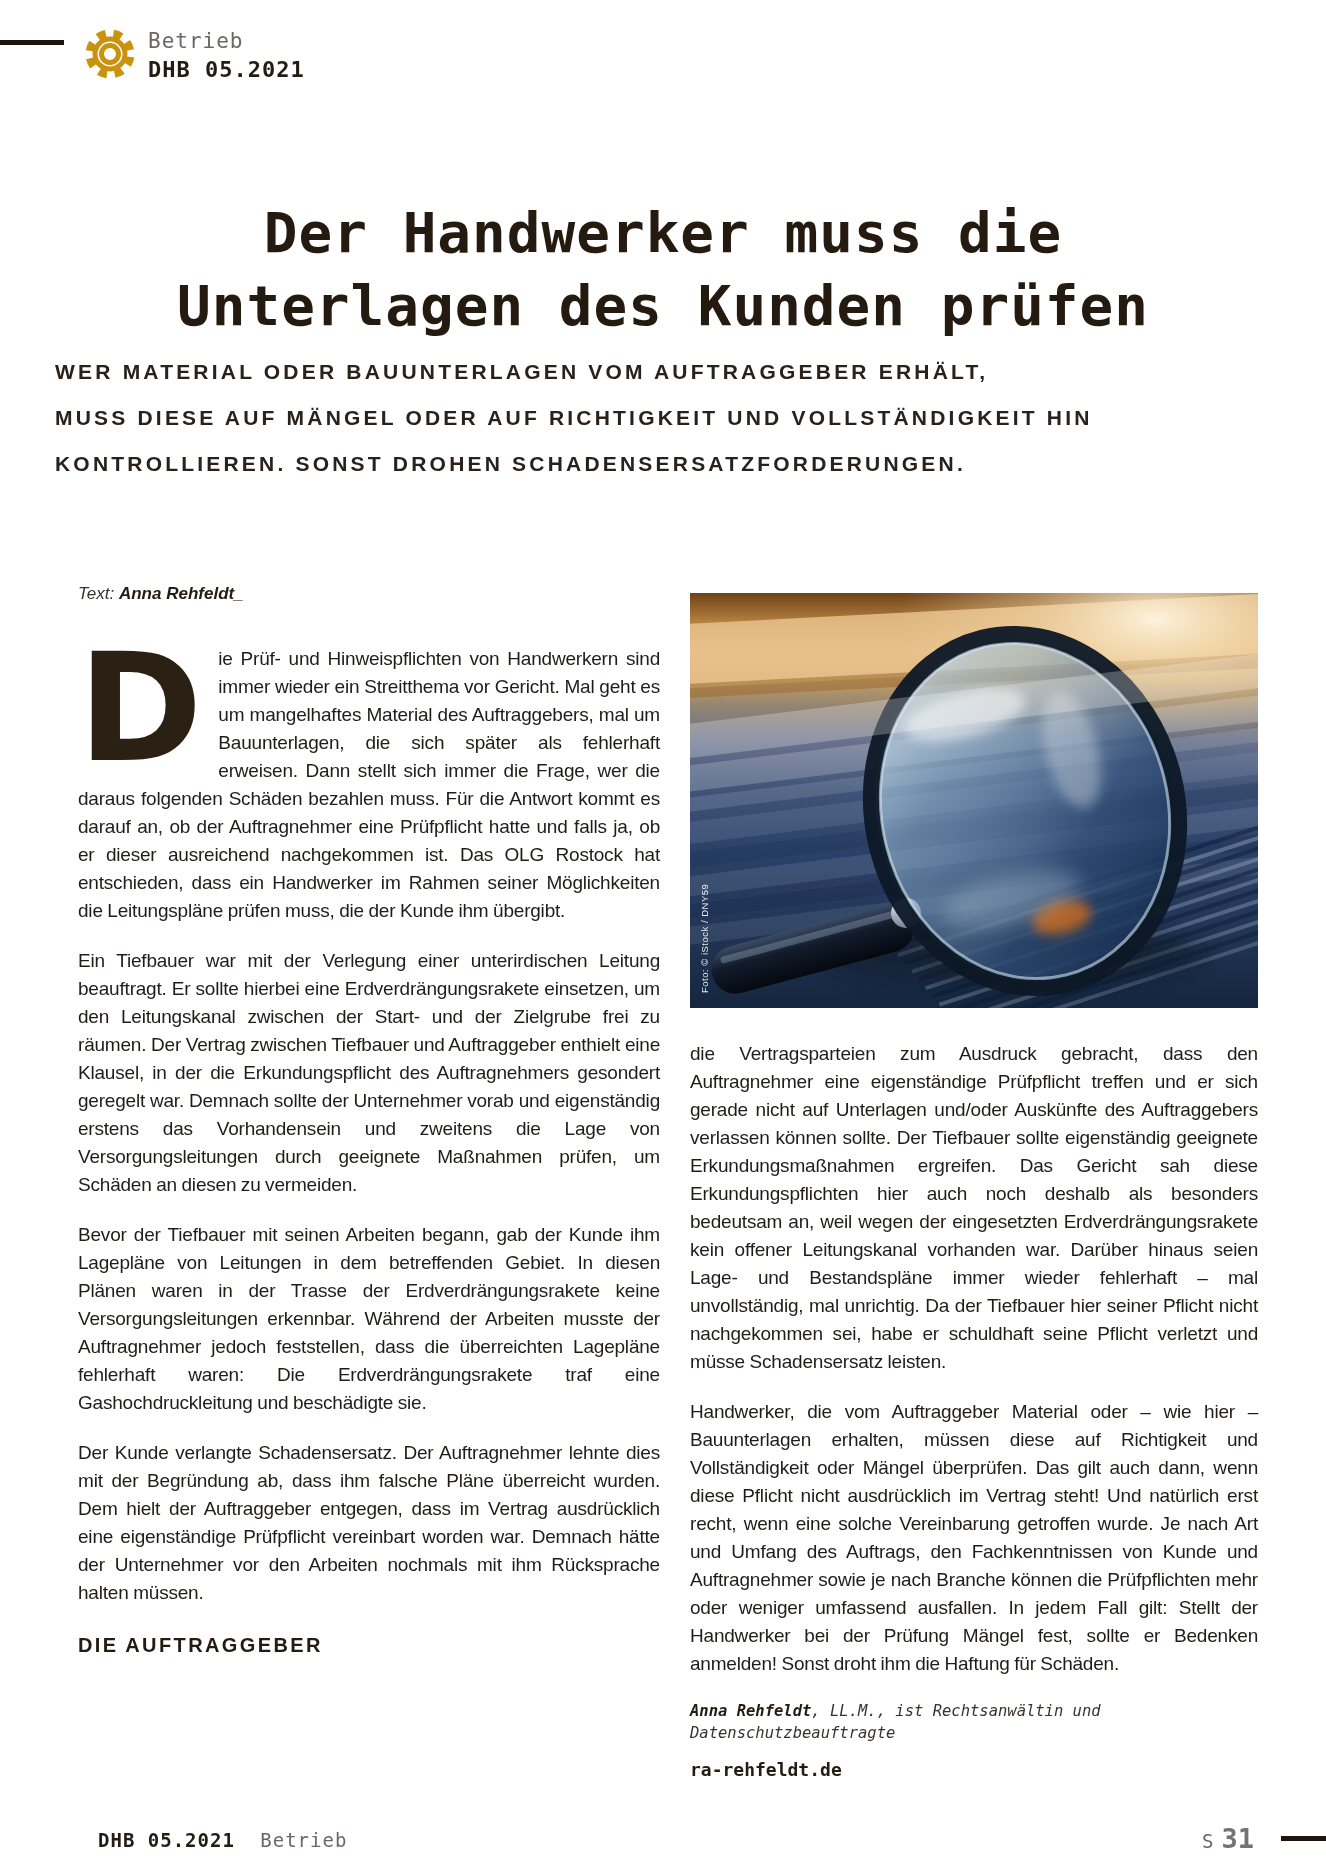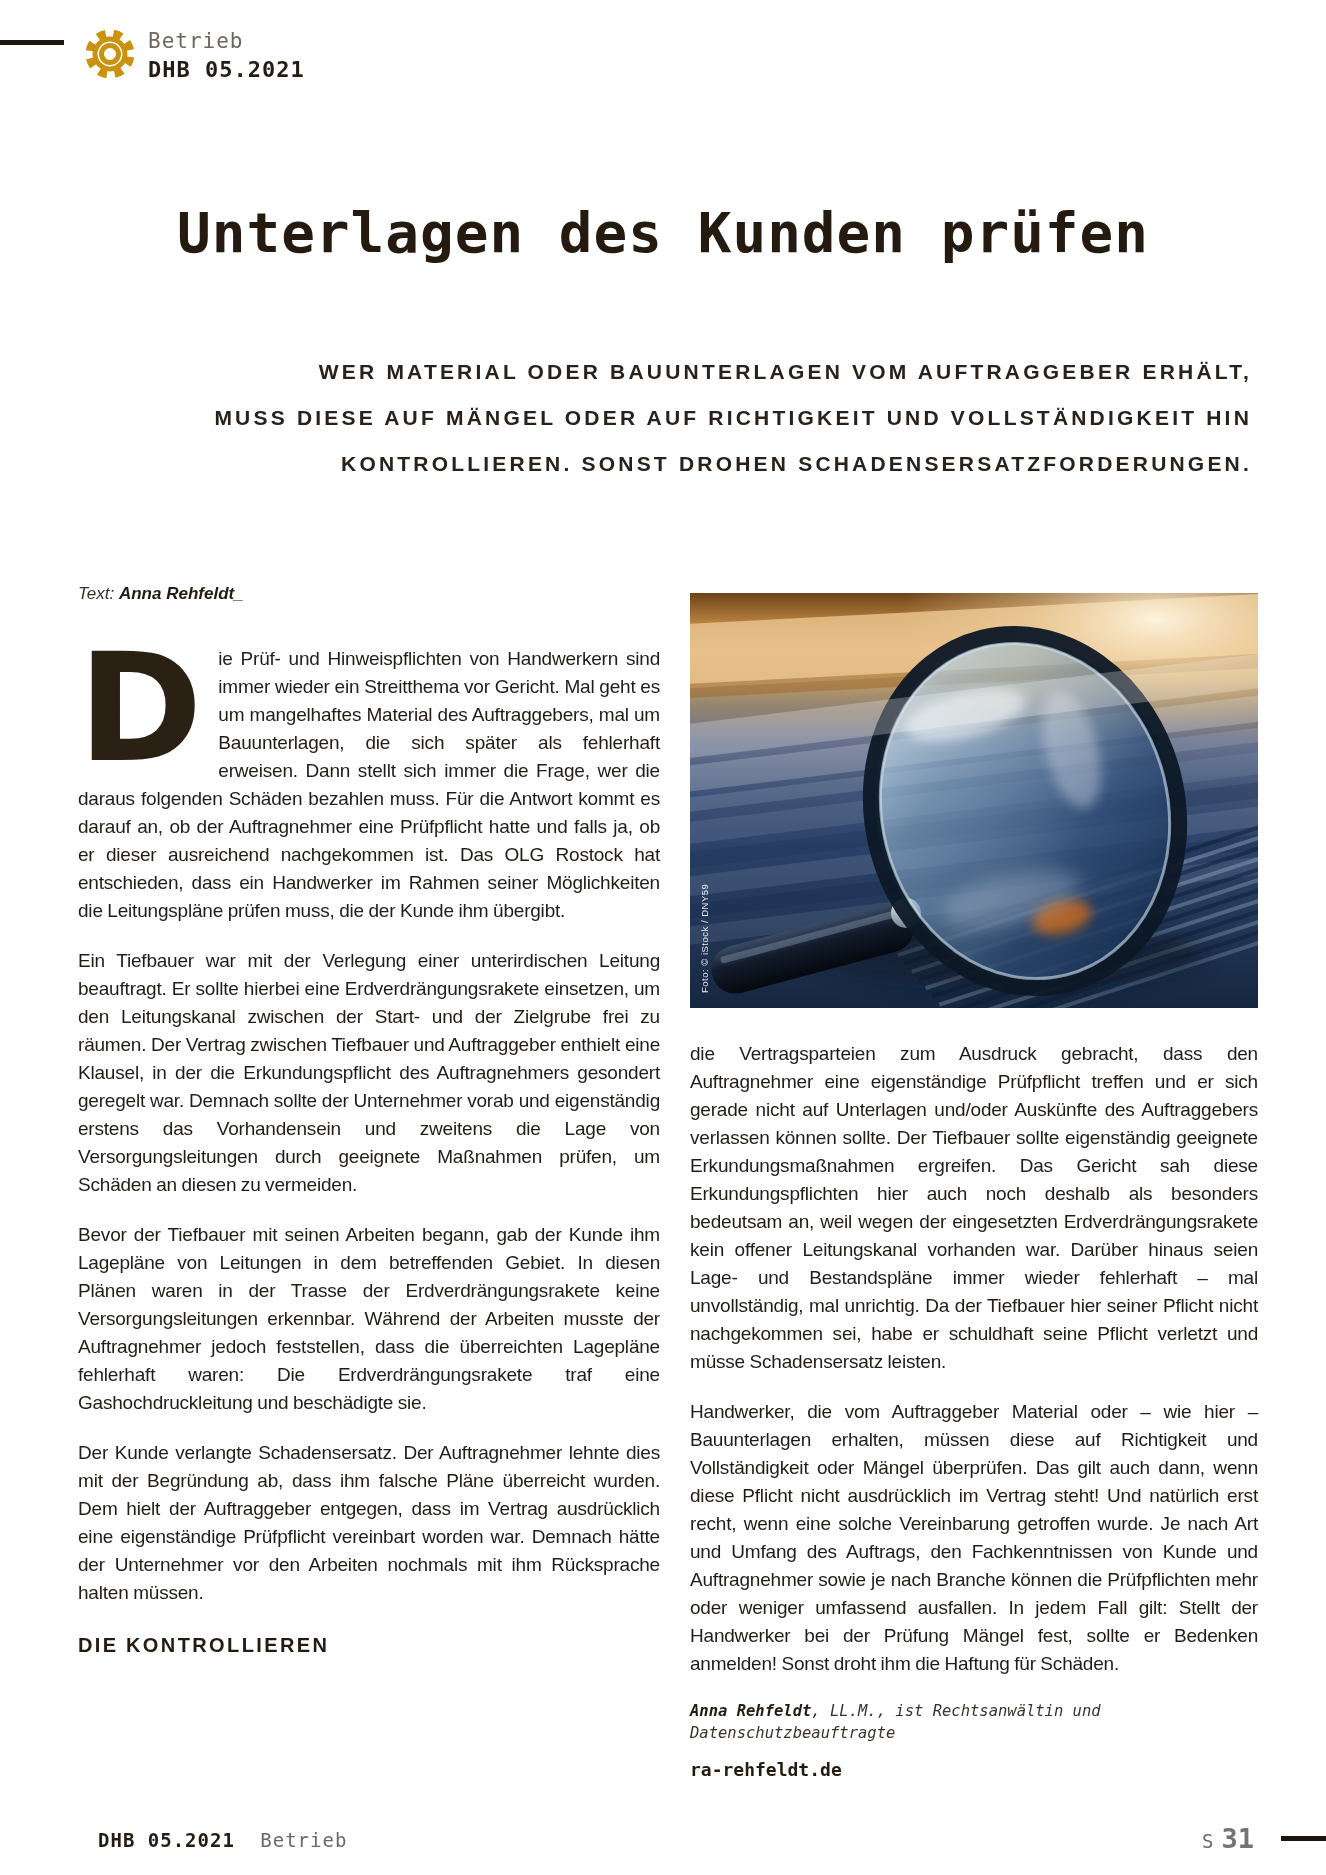--- a/index.html
+++ b/index.html
@@ -16,21 +16,21 @@
   .kicker { position:absolute; left:148px; top:28px; line-height:1.25; }
   .kicker .section { font-family:"DejaVu Sans Mono", monospace; font-size:21px; color:#6d6761; letter-spacing:1px; display:block; }
   .kicker .issue   { font-family:"DejaVu Sans Mono", monospace; font-size:22px; font-weight:bold; color:#241b11; letter-spacing:1px; display:block; margin-top:2px; }
   
   .title-block { position:absolute; left:73px; top:196px; width:1180px; text-align:center; }
   .title-block h1 {
     margin:0; font-family:"DejaVu Sans Mono", monospace; font-weight:bold;
     font-size:56px; line-height:73px; letter-spacing:1px; color:#241a10;
   }
   .title-block h1 span { display:block; white-space:nowrap; }
-  .subtitle { position:absolute; left:72px; top:349px; width:1180px; text-align:right; }
+  .subtitle { position:absolute; left:55px; top:349px; width:1180px; text-align:left; }
   .subtitle span {
     display:block; font-weight:bold; font-size:21px; line-height:46px;
     letter-spacing:3.2px; color:#2a211a; white-space:nowrap;
   }
   
   .byline { position:absolute; left:78px; top:584px; font-family:Liberation Sans, sans-serif; font-style:oblique; font-size:17px; color:#3a322a; }
   .byline .b-author { font-weight:bold; color:#241b11; }
   
   .col { position:absolute; text-align:justify; font-size:19px; line-height:28px; letter-spacing:-0.2px; word-spacing:-0.5px; color:#211c16; }
   .col p { margin:0 0 22px 0; }
@@ -65,20 +65,21 @@
     <circle cx="28" cy="28" r="15" fill="#ffffff" stroke="#C9920F" stroke-width="5"></circle>
     <circle cx="28" cy="28" r="8.5" fill="#ffffff" stroke="#C9920F" stroke-width="5"></circle>
   </svg>
   <div class="kicker">
     <span class="section">Betrieb</span>
     <span class="issue">DHB 05.2021</span>
   </div>
 
   <div class="title-block">
     <h1>
+      <span>Der Handwerker muss die</span>
       <span>Unterlagen des Kunden prüfen</span>
     </h1>
   </div>
   <div class="subtitle">
     <span>WER MATERIAL ODER BAUUNTERLAGEN VOM AUFTRAGGEBER ERHÄLT,</span>
     <span>MUSS DIESE AUF MÄNGEL ODER AUF RICHTIGKEIT UND VOLLSTÄNDIGKEIT HIN</span>
     <span>KONTROLLIEREN. SONST DROHEN SCHADENSERSATZFORDERUNGEN.</span>
   </div>
 
   <div class="byline">
@@ -178,21 +179,21 @@
     <rect x="-40" y="96" width="680" height="34" fill="#ffffff" opacity="0.25" transform="rotate(-7 284 113)"></rect>
 
     <text transform="translate(18 400) rotate(-90)" font-family="Liberation Sans, sans-serif" font-size="9.5" letter-spacing="0.5" fill="#ffffff" opacity="0.9">Foto: © iStock / DNY59</text>
   </svg>
 
   <div class="col col-left">
     <p><span class="dropcap">D</span><span>ie Prüf- und Hinweispflichten von Handwerkern sind immer wieder ein Streitthema vor Gericht. Mal geht es um mangelhaftes Material des Auftraggebers, mal um Bauunterlagen, die sich später als fehlerhaft erweisen. Dann stellt sich immer die Frage, wer die daraus folgenden Schäden bezahlen muss. Für die Antwort kommt es darauf an, ob der Auftragnehmer eine Prüfpflicht hatte und falls ja, ob er dieser ausreichend nachgekommen ist. Das OLG Rostock hat entschieden, dass ein Handwerker im Rahmen seiner Möglichkeiten die Leitungspläne prüfen muss, die der Kunde ihm übergibt.</span></p>
     <p>Ein Tiefbauer war mit der Verlegung einer unterirdischen Leitung beauftragt. Er sollte hierbei eine Erdverdrängungsrakete einsetzen, um den Leitungskanal zwischen der Start- und der Zielgrube frei zu räumen. Der Vertrag zwischen Tiefbauer und Auftraggeber enthielt eine Klausel, in der die Erkundungspflicht des Auftragnehmers gesondert geregelt war. Demnach sollte der Unternehmer vorab und eigenständig erstens das Vorhandensein und zweitens die Lage von Versorgungsleitungen durch geeignete Maßnahmen prüfen, um Schäden an diesen zu vermeiden.</p>
     <p>Bevor der Tiefbauer mit seinen Arbeiten begann, gab der Kunde ihm Lagepläne von Leitungen in dem betreffenden Gebiet. In diesen Plänen waren in der Trasse der Erdverdrängungsrakete keine Versorgungsleitungen erkennbar. Während der Arbeiten musste der Auftragnehmer jedoch feststellen, dass die überreichten Lagepläne fehlerhaft waren: Die Erdverdrängungsrakete traf eine Gashochdruckleitung und beschädigte sie.</p>
     <p>Der Kunde verlangte Schadensersatz. Der Auftragnehmer lehnte dies mit der Begründung ab, dass ihm falsche Pläne überreicht wurden. Dem hielt der Auftraggeber entgegen, dass im Vertrag ausdrücklich eine eigenständige Prüfpflicht vereinbart worden war. Demnach hätte der Unternehmer vor den Arbeiten nochmals mit ihm Rücksprache halten müssen.</p>
-    <h2>DIE KONTROLLIEREN</h2>
+    <h2>DIE AUFTRAGGEBER</h2>
   </div>
 
   <div class="col col-right">
     <p>die Vertragsparteien zum Ausdruck gebracht, dass den Auftragnehmer eine eigenständige Prüfpflicht treffen und er sich gerade nicht auf Unterlagen und/oder Auskünfte des Auftraggebers verlassen können sollte. Der Tiefbauer sollte eigenständig geeignete Erkundungsmaßnahmen ergreifen. Das Gericht sah diese Erkundungspflichten hier auch noch deshalb als besonders bedeutsam an, weil wegen der eingesetzten Erdverdrängungsrakete kein offener Leitungskanal vorhanden war. Darüber hinaus seien Lage- und Bestandspläne immer wieder fehlerhaft – mal unvollständig, mal unrichtig. Da der Tiefbauer hier seiner Pflicht nicht nachgekommen sei, habe er schuldhaft seine Pflicht verletzt und müsse Schadensersatz leisten.</p>
     <p>Handwerker, die vom Auftraggeber Material oder – wie hier – Bauunterlagen erhalten, müssen diese auf Richtigkeit und Vollständigkeit oder Mängel überprüfen. Das gilt auch dann, wenn diese Pflicht nicht ausdrücklich im Vertrag steht! Und natürlich erst recht, wenn eine solche Vereinbarung getroffen wurde. Je nach Art und Umfang des Auftrags, den Fachkenntnissen von Kunde und Auftragnehmer sowie je nach Branche können die Prüfpflichten mehr oder weniger umfassend ausfallen. In jedem Fall gilt: Stellt der Handwerker bei der Prüfung Mängel fest, sollte er Bedenken anmelden! Sonst droht ihm die Haftung für Schäden.</p>
     <div class="credit-line">
       <span class="c-bold">Anna Rehfeldt</span><span>, LL.M., ist Rechtsanwältin und Datenschutzbeauftragte</span>
     </div>
     <a class="credit-url" href="#">ra-rehfeldt.de</a>
   </div>

